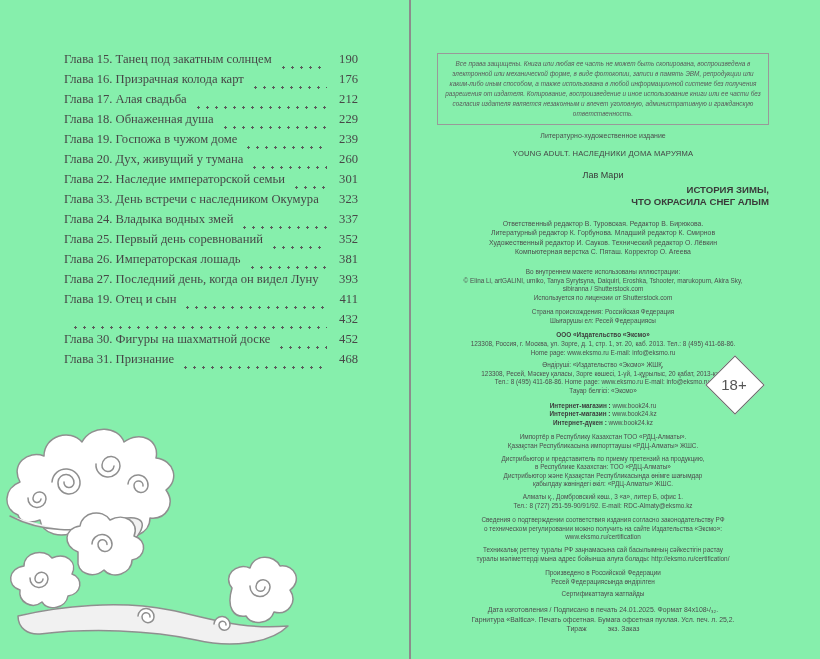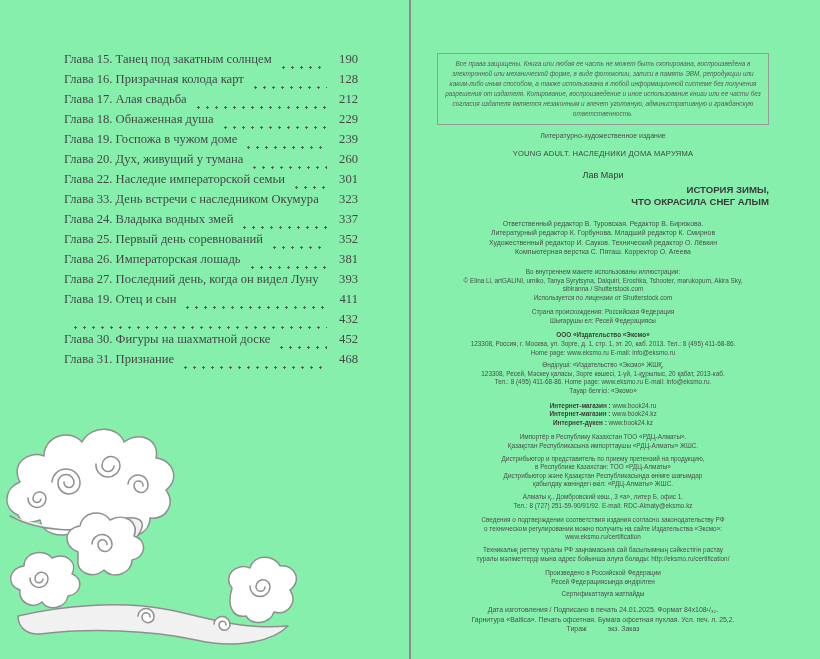--- a/index.html
+++ b/index.html
@@ -54,21 +54,21 @@
   <div id="page-left">
     <div id="toc">
       <div class="toc-row">
           <span class="toc-title">Глава 15. Танец под закатным солнцем</span>
           <span class="toc-leader"></span>
           <span class="toc-page">190</span>
         </div>
       <div class="toc-row">
           <span class="toc-title">Глава 16. Призрачная колода карт</span>
           <span class="toc-leader"></span>
-          <span class="toc-page">128</span>
+          <span class="toc-page">176</span>
         </div>
       <div class="toc-row">
           <span class="toc-title">Глава 17. Алая свадьба</span>
           <span class="toc-leader"></span>
           <span class="toc-page">212</span>
         </div>
       <div class="toc-row">
           <span class="toc-title">Глава 18. Обнаженная душа</span>
           <span class="toc-leader"></span>
           <span class="toc-page">229</span>
@@ -228,14 +228,18 @@
 
       <div class="ln gap">Сертификаттауға жатпайды</div>
 
       <div class="blk-sm">
         <div class="ln-md">Дата изготовления / Подписано в печать 24.01.2025. Формат 84х108¹/₃₂.</div>
         <div class="ln-md">Гарнитура «Baltica». Печать офсетная. Бумага офсетная пухлая. Усл. печ. л. 25,2.</div>
         <div class="ln-md">Тираж &nbsp;&nbsp;&nbsp;&nbsp;&nbsp;&nbsp;&nbsp;&nbsp;&nbsp; экз. Заказ</div>
       </div>
     </div>
 
+    <div class="badge18">
+      <div class="sq"></div>
+      <div class="tx">18+</div>
+    </div>
   </div>
 </div>
 
 </body></html>

